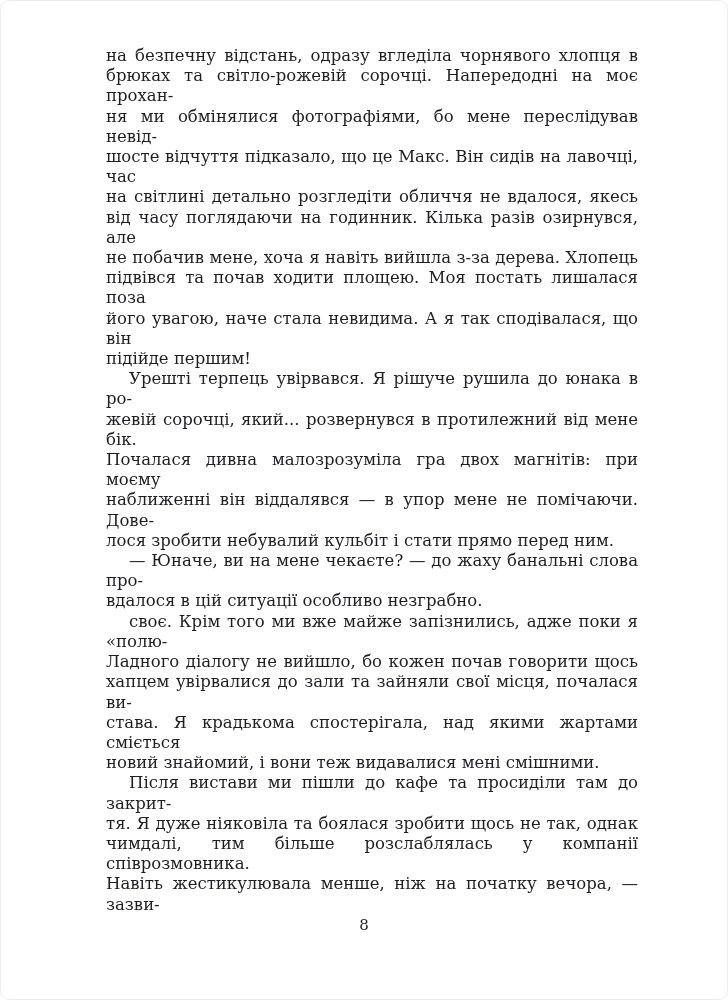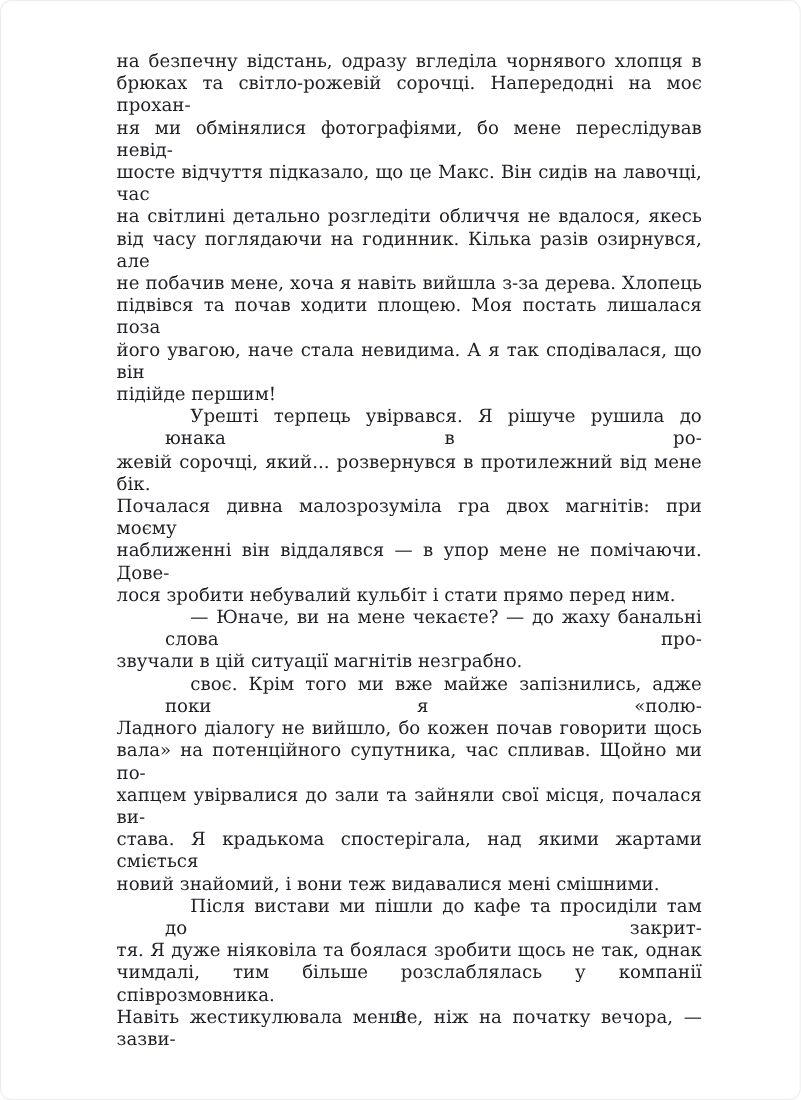--- a/index.html
+++ b/index.html
@@ -34,21 +34,20 @@
   .line {
     text-align: justify;
     text-align-last: justify;
     white-space: normal;
   }
   .line.last {
     text-align-last: left;
   }
   .para.indent .line:first-child {
     text-indent: 23px;
-    margin-left: 44px;
   }
   .page-number {
     position: absolute;
     top: 915px;
     left: 0;
     width: 100%;
     text-align: center;
     font-size: 15px;
     color: #1e1e24;
   }
@@ -72,26 +71,25 @@
       </div>
       <div class="para indent">
         <div class="line">Урешті терпець увірвався. Я рішуче рушила до юнака в ро-</div>
         <div class="line">жевій сорочці, який... розвернувся в протилежний від мене бік.</div>
         <div class="line">Почалася дивна малозрозуміла гра двох магнітів: при моєму</div>
         <div class="line">наближенні він віддалявся — в упор мене не помічаючи. Дове-</div>
         <div class="line last">лося зробити небувалий кульбіт і стати прямо перед ним.</div>
       </div>
       <div class="para indent">
         <div class="line">— Юначе, ви на мене чекаєте? — до жаху банальні слова про-</div>
-        <div class="line last">звучали в цій ситуації магнітів незграбно.</div>
+        <div class="line last">вдалося в цій ситуації особливо незграбно.</div>
       </div>
       <div class="para indent">
         <div class="line">своє. Крім того ми вже майже запізнились, адже поки я «полю-</div>
         <div class="line">Ладного діалогу не вийшло, бо кожен почав говорити щось</div>
-        <div class="line">вала» на потенційного супутника, час спливав. Щойно ми по-</div>
         <div class="line">хапцем увірвалися до зали та зайняли свої місця, почалася ви-</div>
         <div class="line">става. Я крадькома спостерігала, над якими жартами сміється</div>
         <div class="line last">новий знайомий, і вони теж видавалися мені смішними.</div>
       </div>
       <div class="para indent">
         <div class="line">Після вистави ми пішли до кафе та просиділи там до закрит-</div>
         <div class="line">тя. Я дуже ніяковіла та боялася зробити щось не так, однак</div>
         <div class="line">чимдалі, тим більше розслаблялась у компанії співрозмовника.</div>
         <div class="line">Навіть жестикулювала менше, ніж на початку вечора, — зазви-</div>
       </div>

